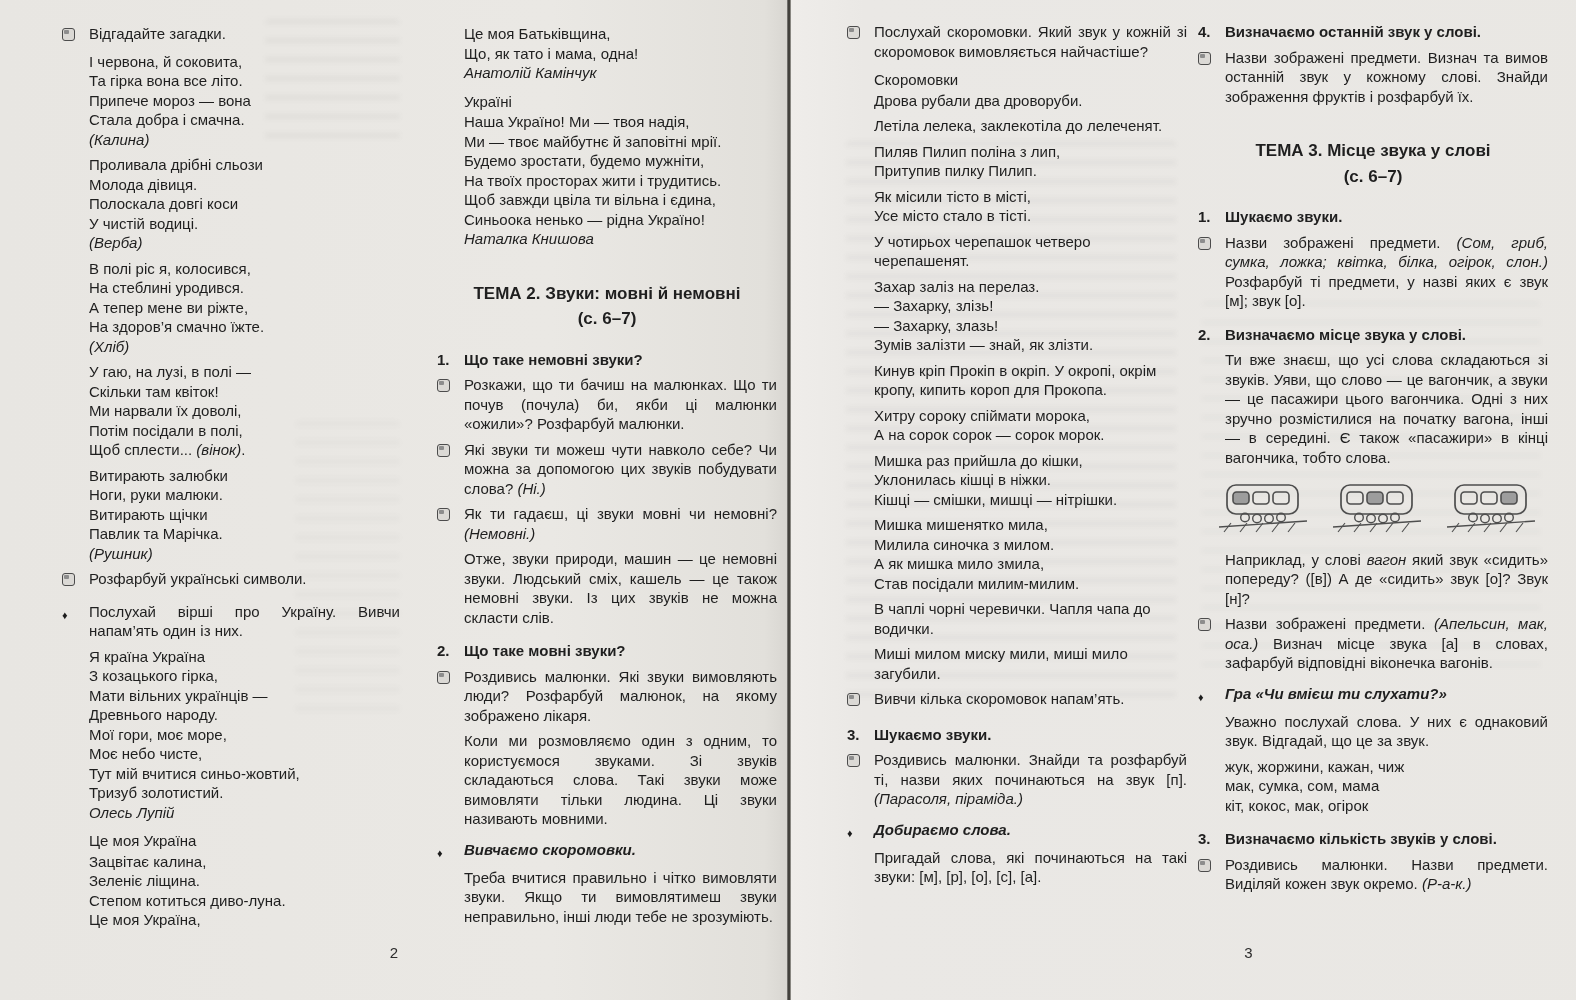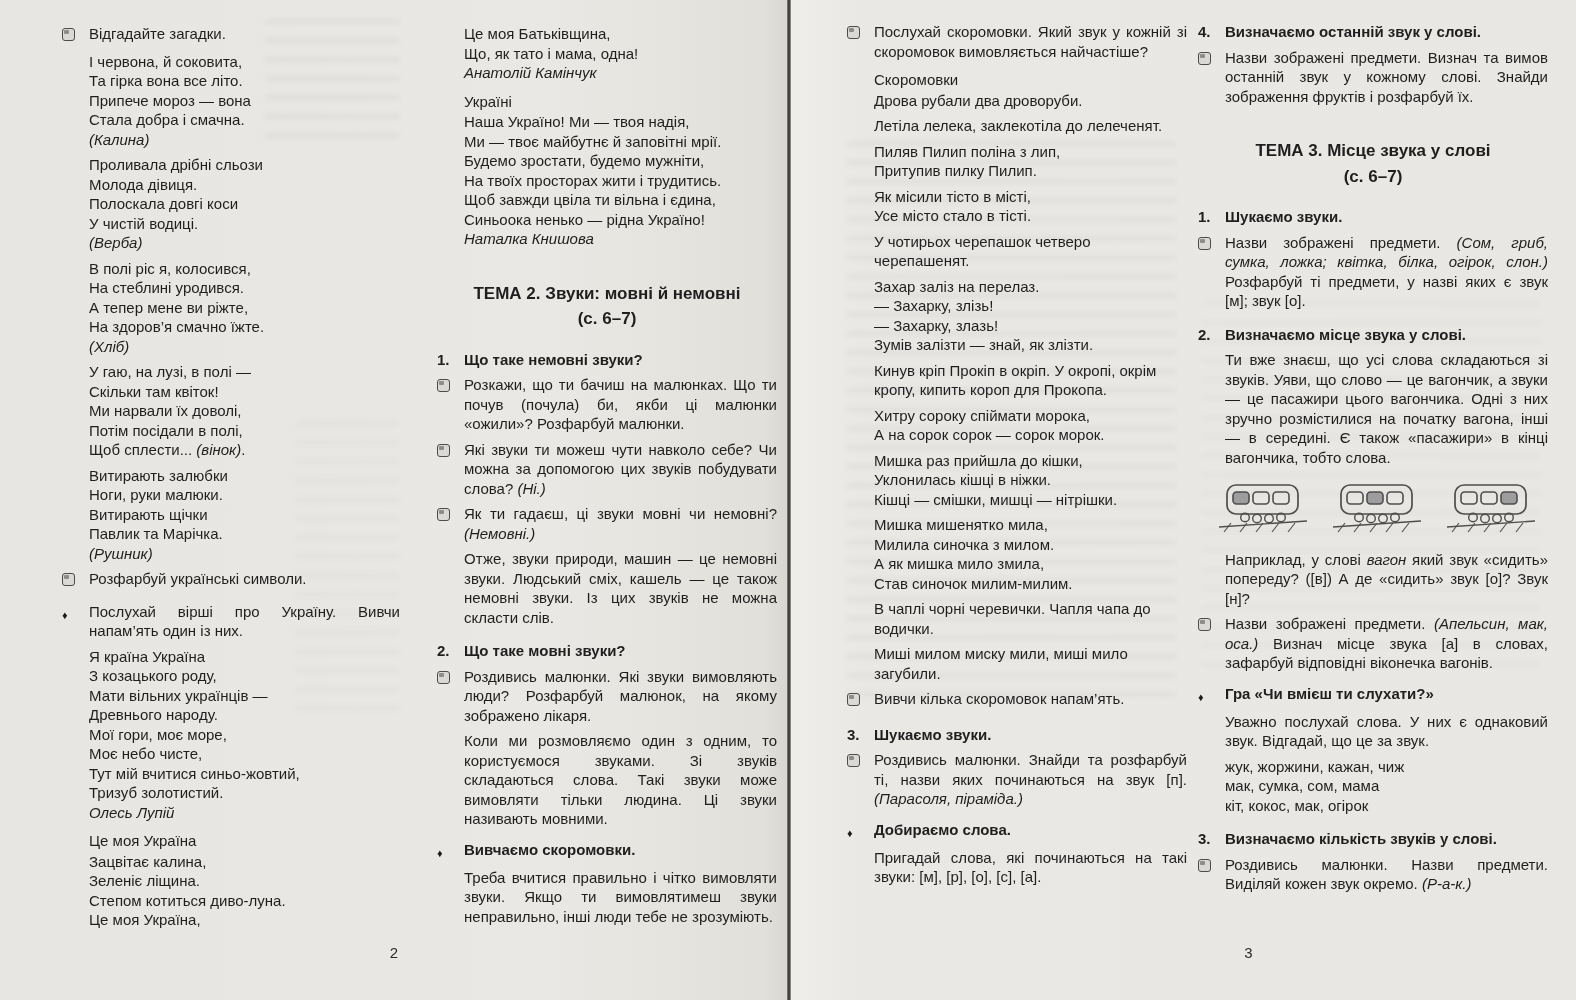--- a/index.html
+++ b/index.html
@@ -22,21 +22,21 @@
   .task{display:flex;}
   .icon-cell{flex:0 0 27px;padding-top:2px;}
   .task .text{flex:1;text-align:justify;}
   .sq{display:inline-block;width:11px;height:11px;border:1.4px solid #4c4c4c;border-radius:3px;
       background:#dbd9d5;position:relative;}
   .sq-in{position:absolute;left:1px;top:1px;width:5px;height:4px;background:#8d8d8d;border-radius:1px;}
   
   .activity{display:flex;margin:11px 0 5px;}
   .dia{font-size:11px;line-height:19px;color:#1c1c1c;}
   .activity .text{flex:1;text-align:justify;}
-  .activity.bold .text{font-weight:700;}
+  .activity.bold .text{font-weight:700;font-style:italic;}
   
   .para{margin:5px 0;padding-left:27px;text-align:justify;}
   
   .poem{margin:6px 0;padding-left:27px;}
   .ptitle{margin:9px 0 1px;padding-left:27px;font-weight:400;}
   .ptitle + .poem{margin-top:1px;}
   
   .numbered{display:flex;font-weight:700;margin:14px 0 6px;}
   .numbered .num{flex:0 0 27px;}
   
@@ -98,21 +98,21 @@
       <div class="blk task">
         <span class="icon-cell"><span class="sq"><span class="sq-in"></span></span></span>
         <div class="text">Розфарбуй українські символи.</div>
       </div>
       <div class="blk activity">
         <span class="icon-cell"><span class="dia">♦</span></span>
         <div class="text">Послухай вірші про Україну. Вивчи напам’ять один із них.</div>
       </div>
       <div class="blk poem">
         <div class="pline">Я країна Україна</div>
-        <div class="pline">З козацького роду,</div>
+        <div class="pline">З козацького гірка,</div>
         <div class="pline">Мати вільних українців —</div>
         <div class="pline">Древнього народу.</div>
         <div class="pline">Мої гори, моє море,</div>
         <div class="pline">Моє небо чисте,</div>
         <div class="pline">Тут мій вчитися синьо-жовтий,</div>
         <div class="pline">Тризуб золотистий.</div>
         <div class="pline"><em>Олесь Лупій</em></div>
       </div>
       <div class="blk ptitle">Це моя Україна</div>
       <div class="blk poem">
@@ -220,21 +220,21 @@
       </div>
       <div class="blk poem">
         <div class="pline">Мишка раз прийшла до кішки,</div>
         <div class="pline">Уклонилась кішці в ніжки.</div>
         <div class="pline">Кішці — смішки, мишці — нітрішки.</div>
       </div>
       <div class="blk poem">
         <div class="pline">Мишка мишенятко мила,</div>
         <div class="pline">Милила синочка з милом.</div>
         <div class="pline">А як мишка мило змила,</div>
-        <div class="pline">Став синочок милим-милим.</div>
+        <div class="pline">Став посідали милим-милим.</div>
       </div>
       <div class="blk poem">
         <div class="pline">В чаплі чорні черевички. Чапля чапа до водички.</div>
       </div>
       <div class="blk poem">
         <div class="pline">Миші милом миску мили, миші мило загубили.</div>
       </div>
       <div class="blk task">
         <span class="icon-cell"><span class="sq"><span class="sq-in"></span></span></span>
         <div class="text">Вивчи кілька скоромовок напам’ять.</div>

